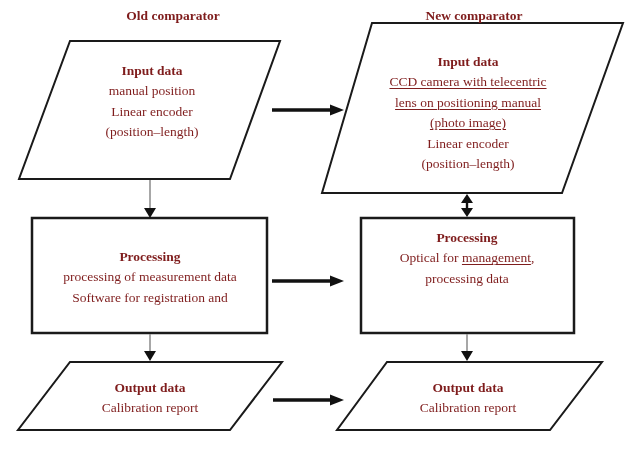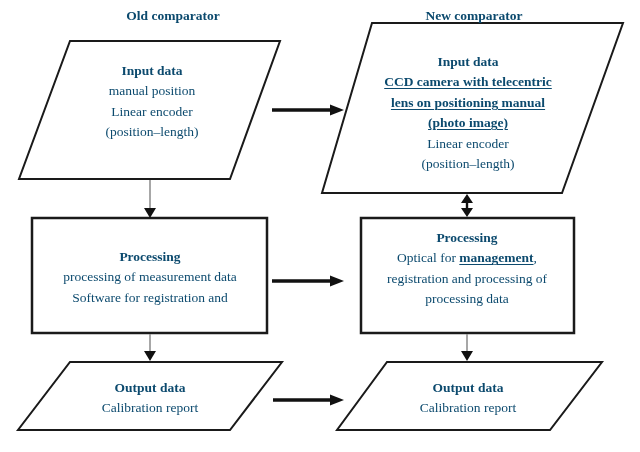--- a/index.html
+++ b/index.html
@@ -1,28 +1,28 @@
 <!DOCTYPE html>
 <html><head>
 <meta charset="utf-8">
 <style>
   html,body{margin:0;padding:0;background:#fff;}
   .stage{
     position:relative;width:640px;height:452px;background:#ffffff;overflow:hidden;
-    font-family:"Liberation Serif","DejaVu Serif",serif;color:#0c4a6e;
+    font-family:"Liberation Serif","DejaVu Serif",serif;color:#7f1d1d;
   }
   .stage svg{position:absolute;left:0;top:0;}
   .title{
     position:absolute;text-align:center;font-weight:bold;font-size:13.5px;line-height:15px;
   }
   .tblock{
     position:absolute;text-align:center;font-size:13.5px;line-height:20.4px;white-space:nowrap;
   }
   .b{font-weight:bold;}
-  .u{text-decoration:underline;text-underline-offset:2px;text-decoration-thickness:1px;font-weight:bold;}
+  .u{text-decoration:underline;text-underline-offset:2px;text-decoration-thickness:1px;}
 </style>
 </head>
 <body>
 
 <div class="stage">
 
   <svg width="640" height="452" viewBox="0 0 640 452">
 
     <polygon points="70,41 280,41 230,179 19,179" fill="#ffffff" stroke="#1a1a1a" stroke-width="2"></polygon>
     <rect x="32" y="218" width="235" height="115" fill="#ffffff" stroke="#1a1a1a" stroke-width="2.5"></rect>
@@ -87,21 +87,20 @@
 
   <div class="tblock" style="left:40px;top:247px;width:220px">
     <div class="b">Processing</div>
     <div>processing of measurement data</div>
     <div>Software for registration and</div>
   </div>
 
   <div class="tblock" style="left:357px;top:228px;width:220px">
     <div class="b">Processing</div>
     <div><span>Optical for </span><span class="u">management</span><span>,</span></div>
-    <div>registration and processing of</div>
     <div>processing data</div>
   </div>
 
   <div class="tblock" style="left:40px;top:378px;width:220px">
     <div class="b">Output data</div>
     <div>Calibration report</div>
   </div>
 
   <div class="tblock" style="left:358px;top:378px;width:220px">
     <div class="b">Output data</div>

